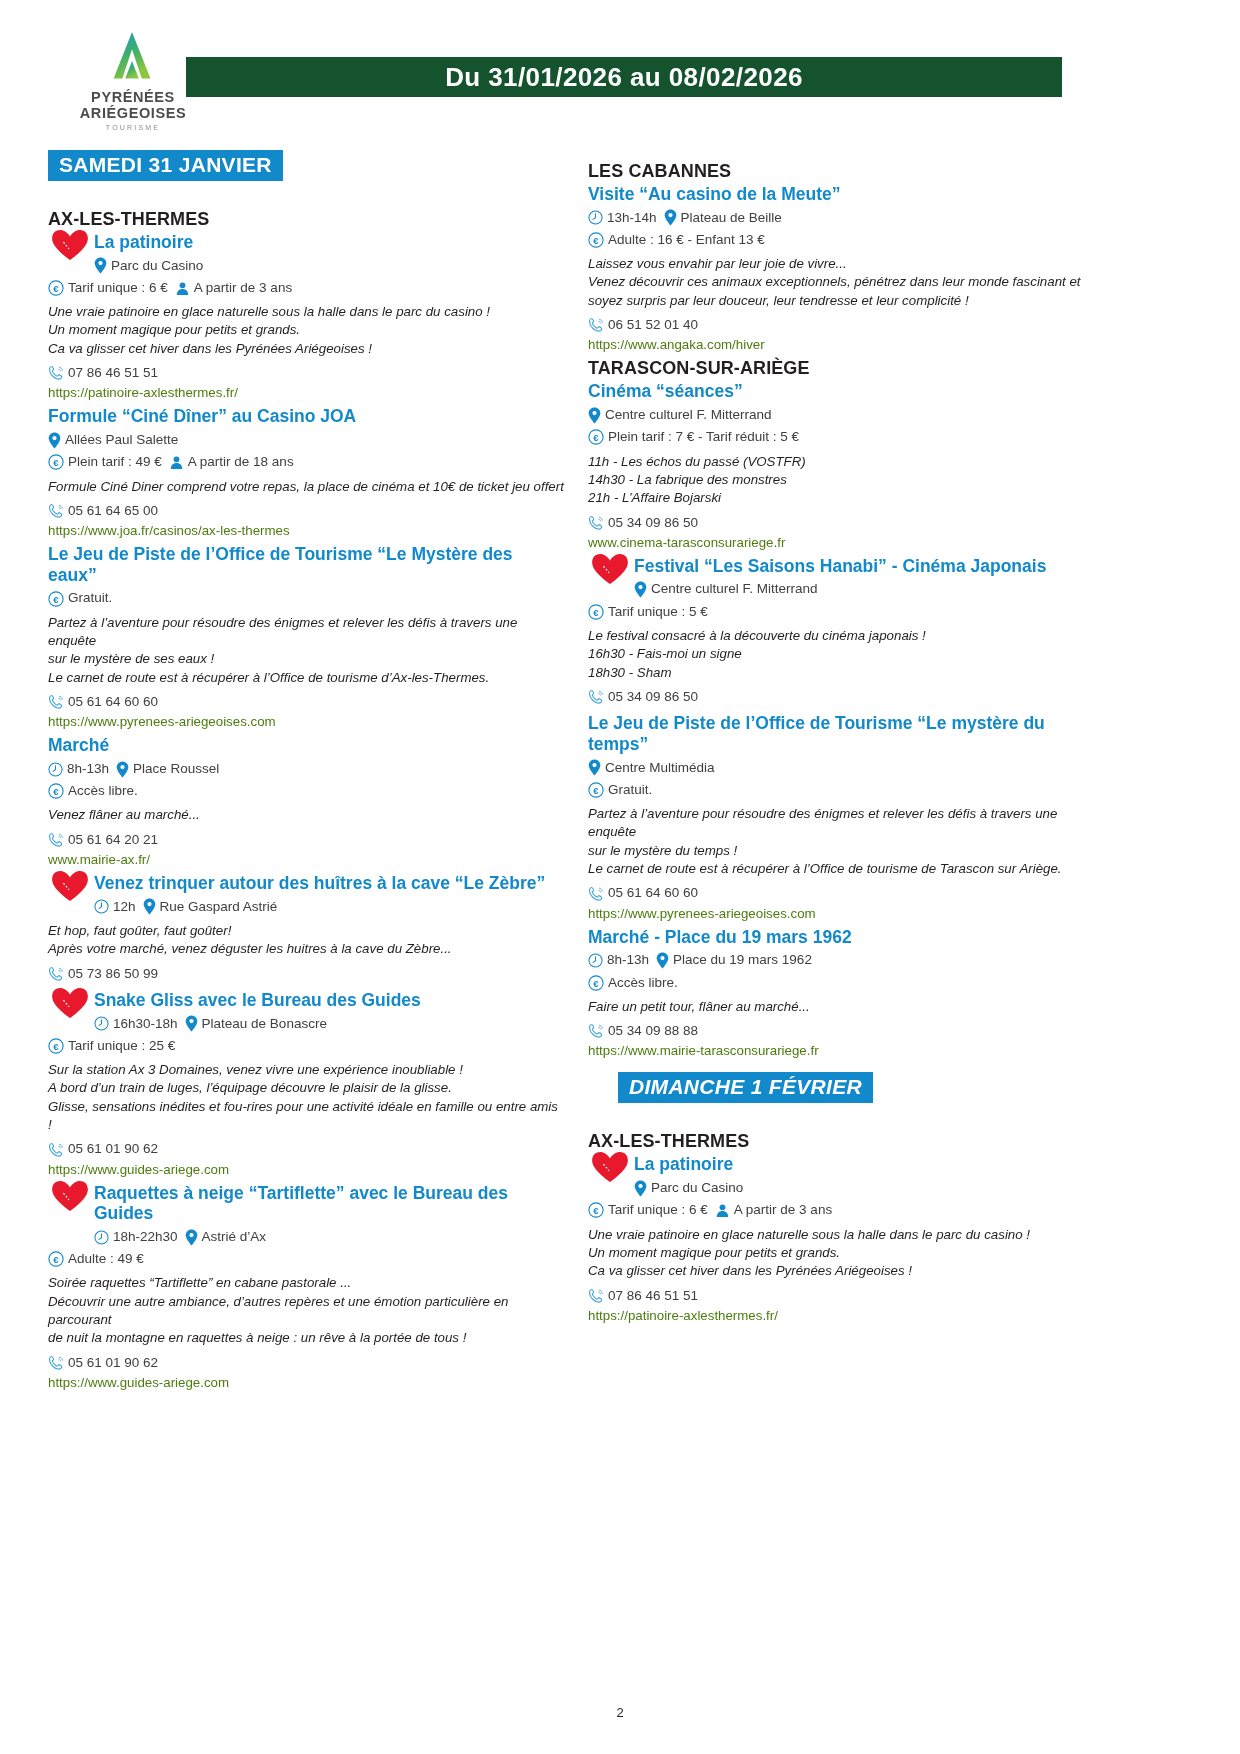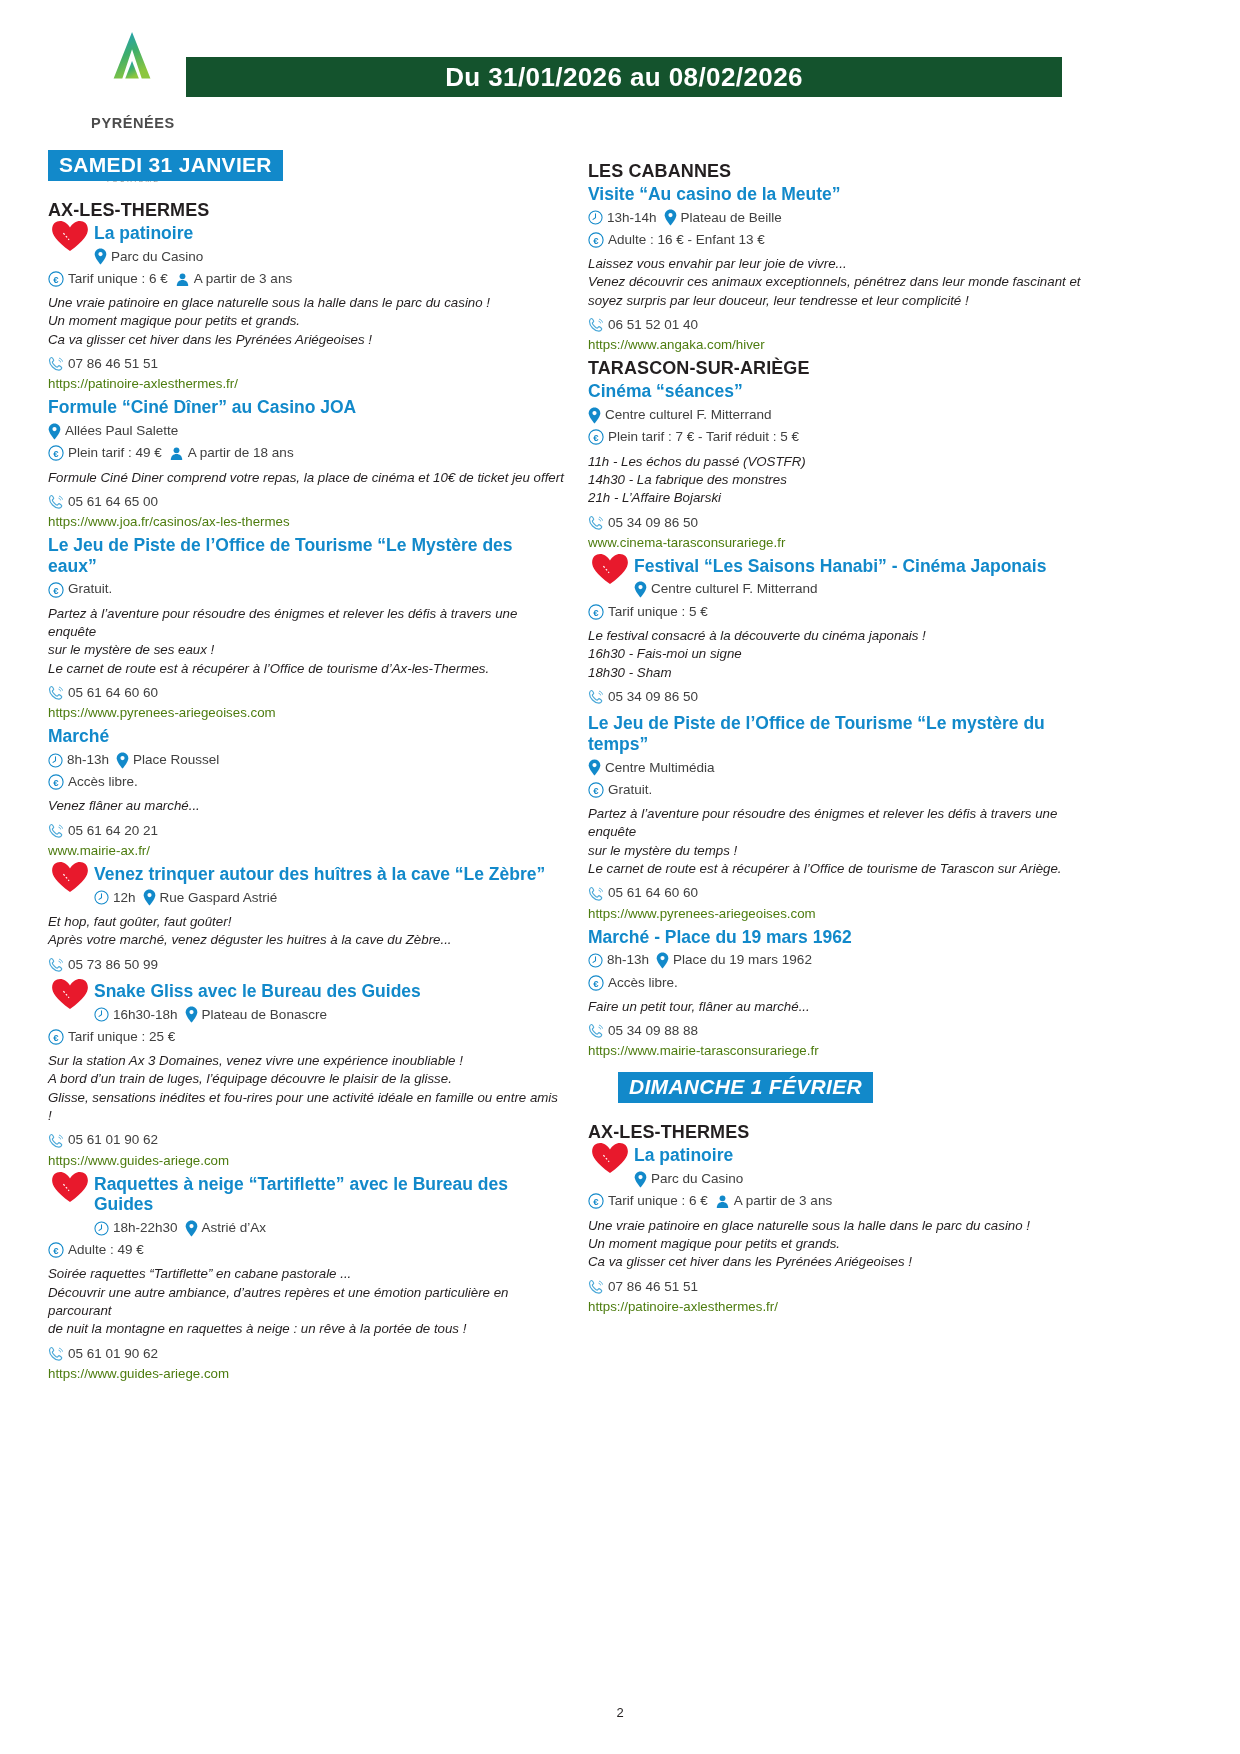--- a/index.html
+++ b/index.html
@@ -27,21 +27,20 @@
     width: 110px;
     text-align: center;
   }
   .logo-mark { width: 62px; height: 62px; margin: 0 auto; display: block; }
   .logo-line1, .logo-line2 {
     font-size: 14.5px;
     font-weight: bold;
     letter-spacing: 0.6px;
     color: #4c4c4c;
     line-height: 1.08;
-    margin-top: 26px;
   }
   .logo-sub {
     font-size: 7px;
     letter-spacing: 2.2px;
     color: #8e8e8e;
     margin-top: 3px;
   }
   .date-banner {
     position: absolute;
     left: 186px;
@@ -73,21 +72,21 @@
 
   
   .day-badge {
     display: inline-block;
     background: #1289ca;
     color: #ffffff;
     font-size: 21px;
     font-weight: bold;
     letter-spacing: 0.3px;
     padding: 3px 11px 4px;
-    margin-bottom: 16px;
+    margin-bottom: 25px;
   }
   .day-badge.indent { margin-left: 30px; font-style: italic; }
   .day-badge-wrap { margin-top: 14px; }
 
   
   .town {
     font-size: 18px;
     font-weight: bold;
     color: #231f20;
     letter-spacing: 0.1px;

